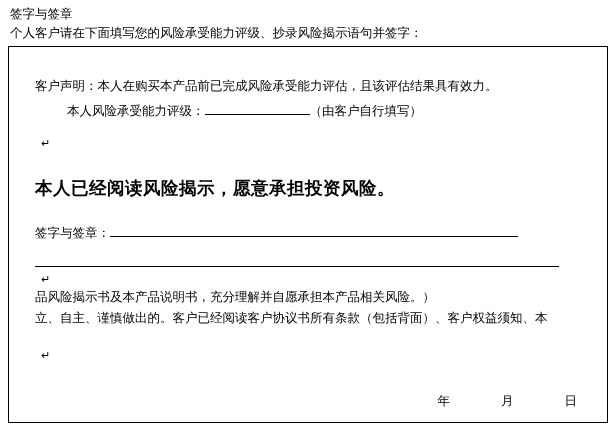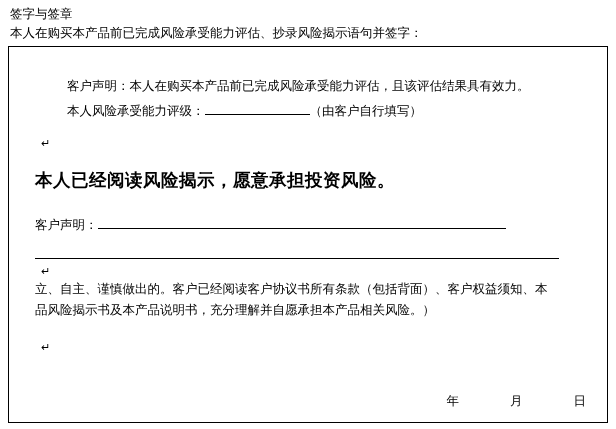--- a/index.html
+++ b/index.html
@@ -52,34 +52,33 @@
     font-size: 11px;
   }
   .blank-ul {
     display: inline-block;
     border-bottom: 1px solid #000000;
     height: 13px;
   }
   .u1 { width: 105px; }
   .statement1 {
     margin-top: 12px;
-    margin-left: 32px;
   }
   .statement2 {
     margin-top: 6px;
     margin-left: 32px;
   }
   .gap-a { height: 14px; }
   .big-pledge {
     font-size: 17.5px;
     font-weight: bold;
     line-height: 24px;
     letter-spacing: 0.5px;
     white-space: nowrap;
-    margin-top: 16px;
+    margin-top: 24px;
   }
   .copy-row {
     margin-top: 22px;
   }
   .copy-line {
     display: inline-block;
     border-bottom: 1px solid #000000;
     width: 408px;
     height: 14px;
     vertical-align: baseline;
@@ -105,71 +104,71 @@
     height: 14px;
   }
   .wrap-line {
     font-size: 12.5px;
     line-height: 21px;
     white-space: nowrap;
   }
   .date-row {
     position: absolute;
     bottom: 12px;
-    left: 9px;
+    left: 0;
     width: 100%;
     text-align: right;
     padding-right: 30px;
     box-sizing: border-box;
     font-size: 12.5px;
   }
   .date-row span {
     display: inline-block;
   }
   .date-gap { width: 44px; }
   .pil-left {
     margin-left: 6px;
   }
 </style>
 </head>
 <body>
 
 <div class="page">
 
   <div class="doc-title">签字与签章</div>
-  <div class="doc-subtitle">本人在购买本产品前已完成风险承受能力评估、抄录风险揭示语句并签字：</div>
+  <div class="doc-subtitle">个人客户请在下面填写您的风险承受能力评级、抄录风险揭示语句并签字：</div>
 
   <div class="box">
 
     <div class="line statement1">客户声明：本人在购买本产品前已完成风险承受能力评估，且该评估结果具有效力。</div>
 
     <div class="line statement2">
       <span>本人风险承受能力评级：</span><span class="blank-ul u1"></span><span>（由客户自行填写）</span>
     </div>
 
     <div class="gap-a"></div>
     <div class="line pil-left">
       <span class="pilcrow">↵</span>
     </div>
 
 
     <div class="big-pledge">本人已经阅读风险揭示，愿意承担投资风险。</div>
 
     <div class="line copy-row">
-      <span>客户声明：</span><span class="copy-line"></span>
+      <span>签字与签章：</span><span class="copy-line"></span>
     </div>
 
     <div class="long-rule"></div>
 
     <div class="pilcrow-row pil-left">
       <span class="pilcrow">↵</span>
     </div>
 
+    <div class="wrap-line">品风险揭示书及本产品说明书，充分理解并自愿承担本产品相关风险。）</div>
     <div class="wrap-line">立、自主、谨慎做出的。客户已经阅读客户协议书所有条款（包括背面）、客户权益须知、本</div>
-    <div class="wrap-line">品风险揭示书及本产品说明书，充分理解并自愿承担本产品相关风险。）</div>
 
     <div class="pilcrow-row pil-left" style="margin-top:18px;">
       <span class="pilcrow">↵</span>
     </div>
 
     <div class="date-row">
       <span>年</span>
       <span class="date-gap"></span>
       <span>月</span>
       <span class="date-gap"></span>

